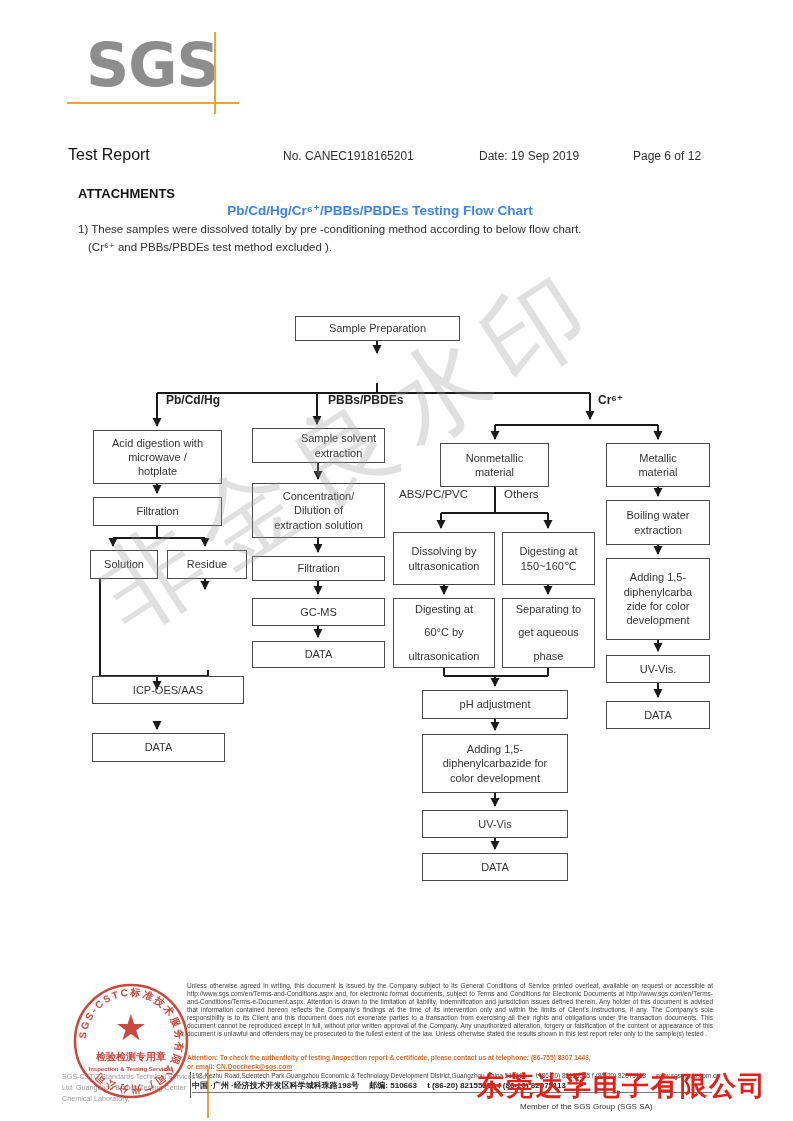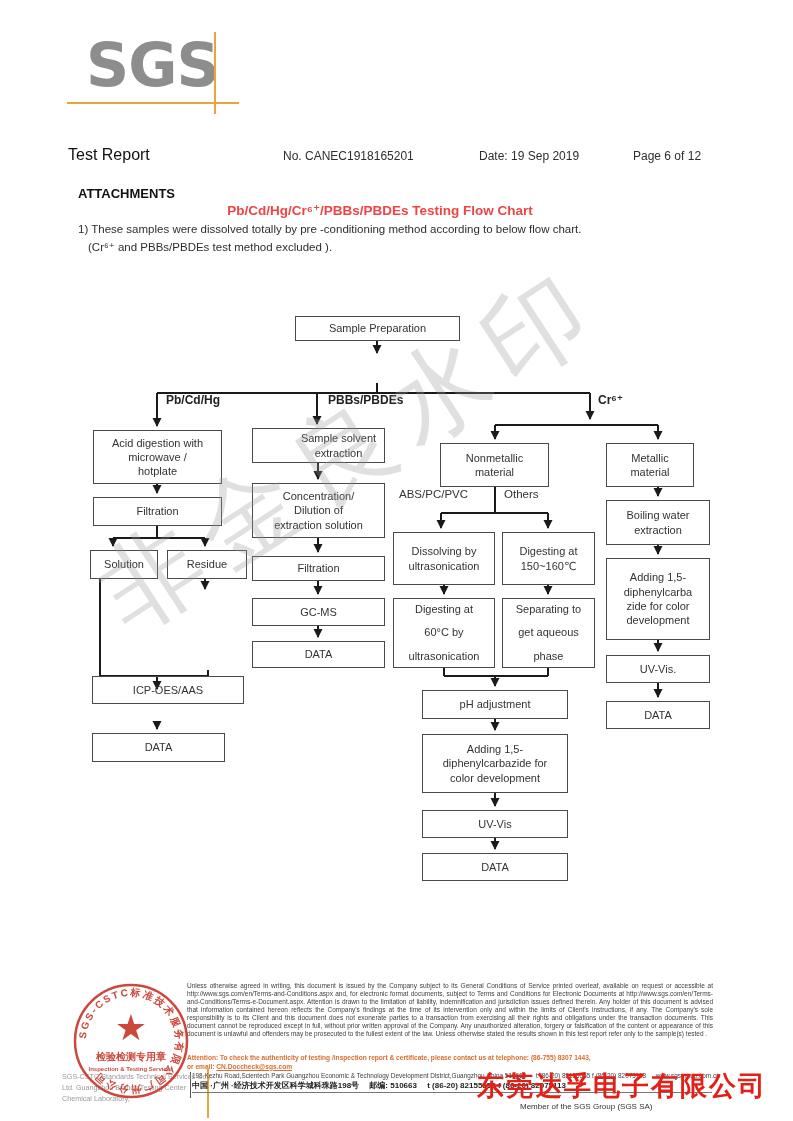--- a/index.html
+++ b/index.html
@@ -13,21 +13,21 @@
   .vline-orange{position:absolute;left:214px;top:32px;width:2px;height:82px;background:#efa23c;}
   .hline-orange{position:absolute;left:67px;top:102px;width:172px;height:2px;background:#efa23c;}
   .report-title{position:absolute;left:68px;top:146px;font-size:16px;font-weight:normal;color:#111;}
   .hdr-no{position:absolute;left:283px;top:149px;font-size:12px;}
   .hdr-date{position:absolute;left:479px;top:149px;font-size:12px;}
   .hdr-page{position:absolute;left:633px;top:149px;font-size:12px;}
 
   
   .attach-head{position:absolute;left:78px;top:186px;font-size:13px;font-weight:bold;color:#111;}
   .chart-title{position:absolute;left:380px;top:202px;transform:translateX(-50%);
-               font-size:13.5px;font-weight:bold;color:#ef4444;white-space:nowrap;}
+               font-size:13.5px;font-weight:bold;color:#3b82f6;white-space:nowrap;}
   .note1{position:absolute;left:78px;top:223px;font-size:11.5px;}
   .note2{position:absolute;left:88px;top:240px;font-size:11.5px;}
 
   
   #chart{position:absolute;left:0;top:300px;width:793px;height:600px;}
   #connectors{position:absolute;left:0;top:0;pointer-events:none;}
   .fc-box{position:absolute;border:1px solid #4a4a4a;display:flex;align-items:center;
           justify-content:center;text-align:center;font-size:11px;color:#333;
           white-space:pre-line;line-height:1.3;box-sizing:border-box;background:transparent;}
   .prewrap{white-space:pre-wrap;text-align:left;justify-content:flex-start;padding-left:10px;}
@@ -43,21 +43,21 @@
   #n-residue {left:167px;top:250px;width:80px;height:29px;}
   #n-alkali {left:118px;top:293px;width:130px;height:77px;}
   #n-icp {left:92px;top:376px;width:152px;height:28px;}
   #n-data1 {left:92px;top:433px;width:133px;height:29px;}
   #n-solvent {left:252px;top:128px;width:133px;height:35px;padding-left:40px;}
   #n-conc {left:252px;top:183px;width:133px;height:55px;}
   #n-filt2 {left:252px;top:256px;width:133px;height:25px;}
   #n-gcms {left:252px;top:298px;width:133px;height:28px;}
   #n-data2 {left:252px;top:341px;width:133px;height:27px;}
   #n-nonmet {left:440px;top:143px;width:109px;height:44px;}
-  #n-met {left:606px;top:143px;width:88px;height:44px;}
+  #n-met {left:606px;top:143px;width:104px;height:44px;}
   #n-dissolv {left:393px;top:232px;width:102px;height:53px;}
   #n-dig150 {left:502px;top:232px;width:93px;height:53px;}
   #n-dig60 {left:393px;top:298px;width:102px;height:70px;}
   #n-separ {left:502px;top:298px;width:93px;height:70px;}
   #n-ph {left:422px;top:390px;width:146px;height:29px;}
   #n-add-mid {left:422px;top:434px;width:146px;height:59px;}
   #n-uv-mid {left:422px;top:510px;width:146px;height:28px;}
   #n-data3 {left:422px;top:553px;width:146px;height:28px;}
   #n-boil {left:606px;top:200px;width:104px;height:45px;}
   #n-add-r {left:606px;top:258px;width:104px;height:82px;}

